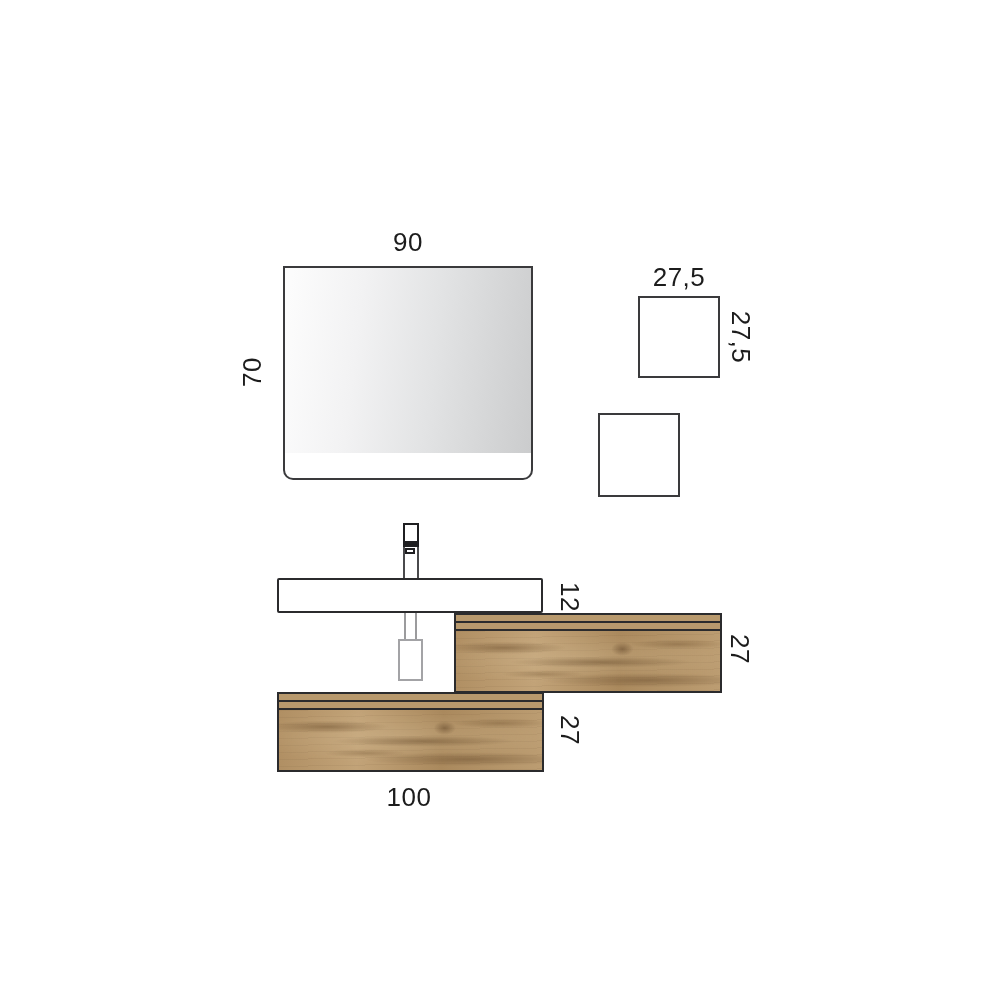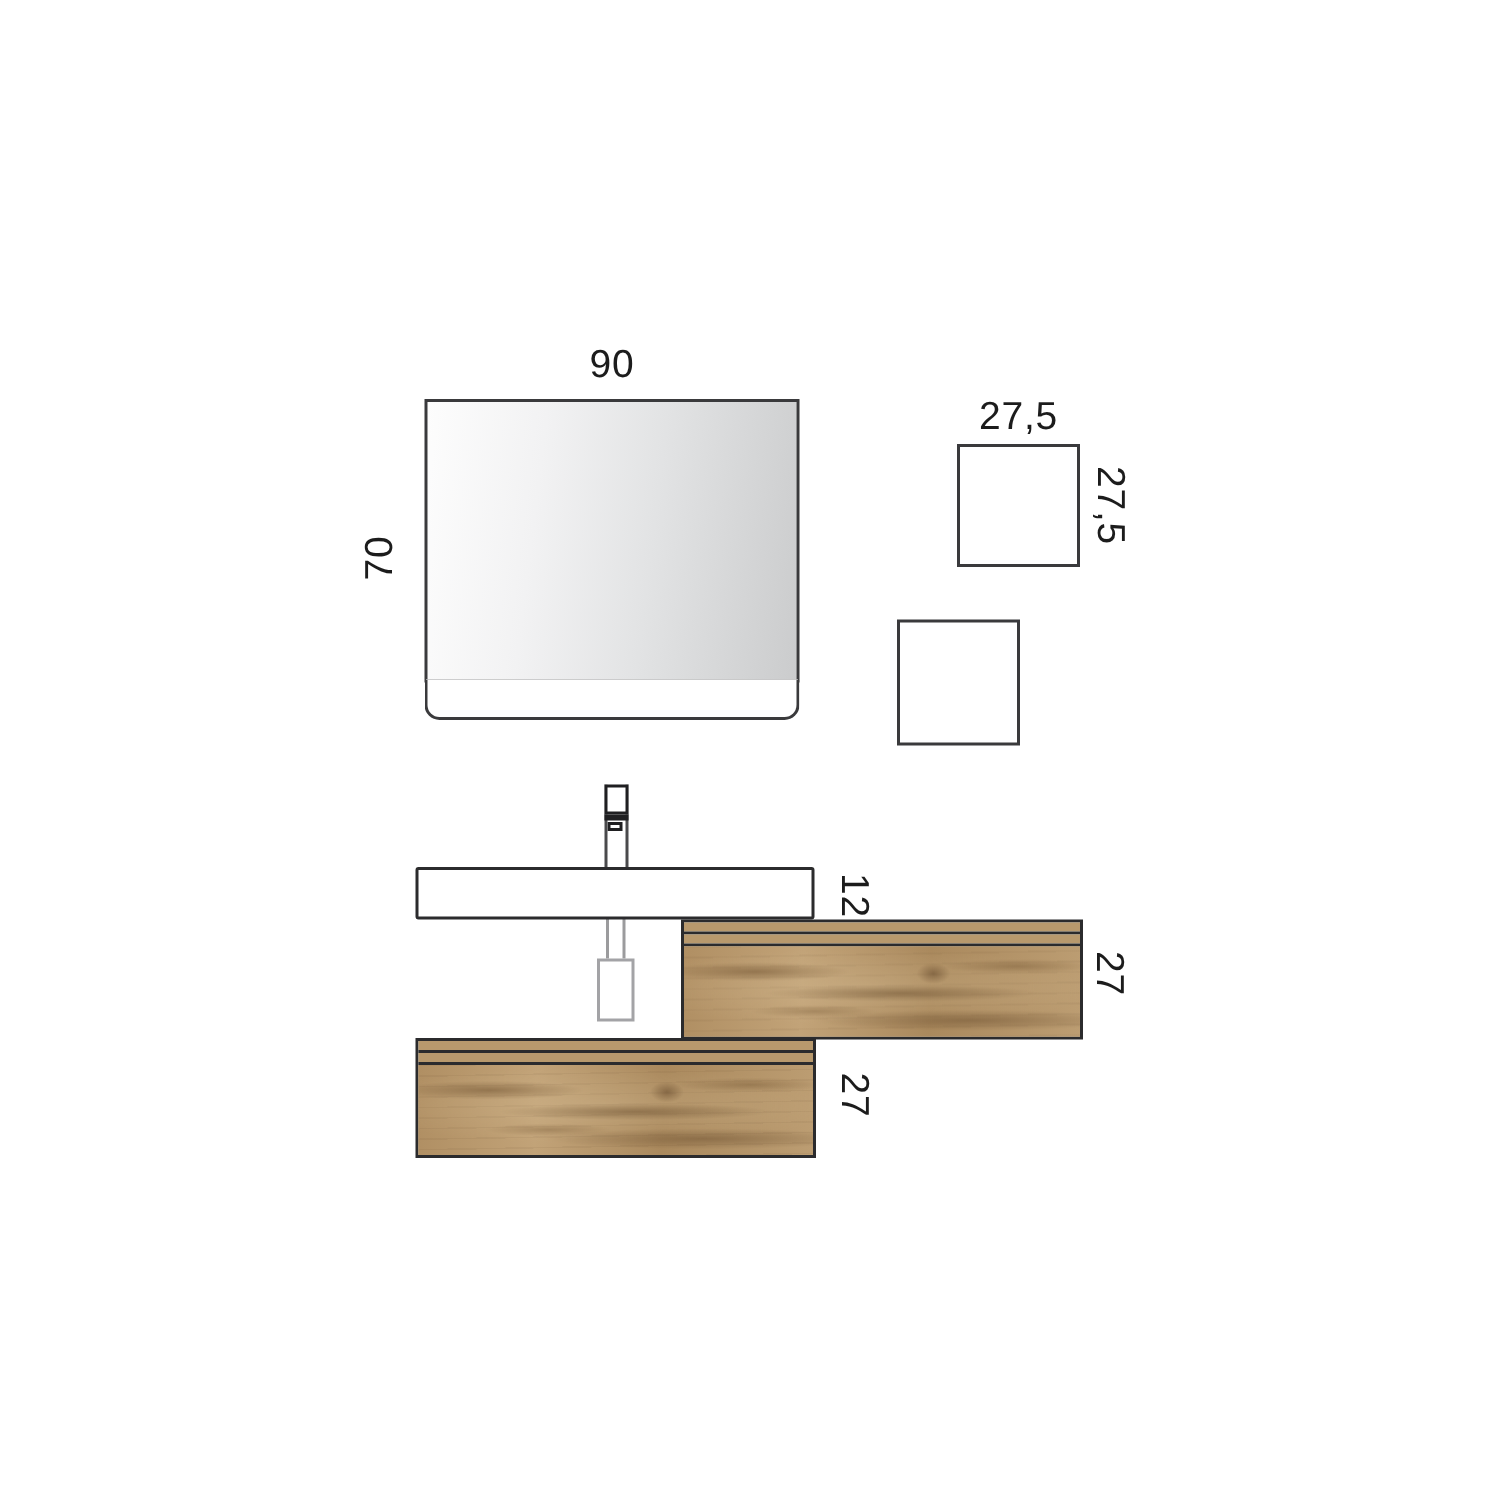--- a/index.html
+++ b/index.html
@@ -147,14 +147,15 @@
   <div class="abs drawer" style="left:277px;top:672px;width:267px;height:80px;">
     <div class="groove-band"></div>
     <div class="groove-line thin"></div>
     <div class="groove-band"></div>
     <div class="groove-line"></div>
     <div class="wood-body"></div>
   </div>
 
   <div class="dim-label rot-cw" style="left:540px;top:695px;width:60px;height:30px;">27</div>
 
+  <div class="dim-label" style="left:309px;top:761px;width:200px;height:32px;">100</div>
 
 </div>
 
 </body></html>

